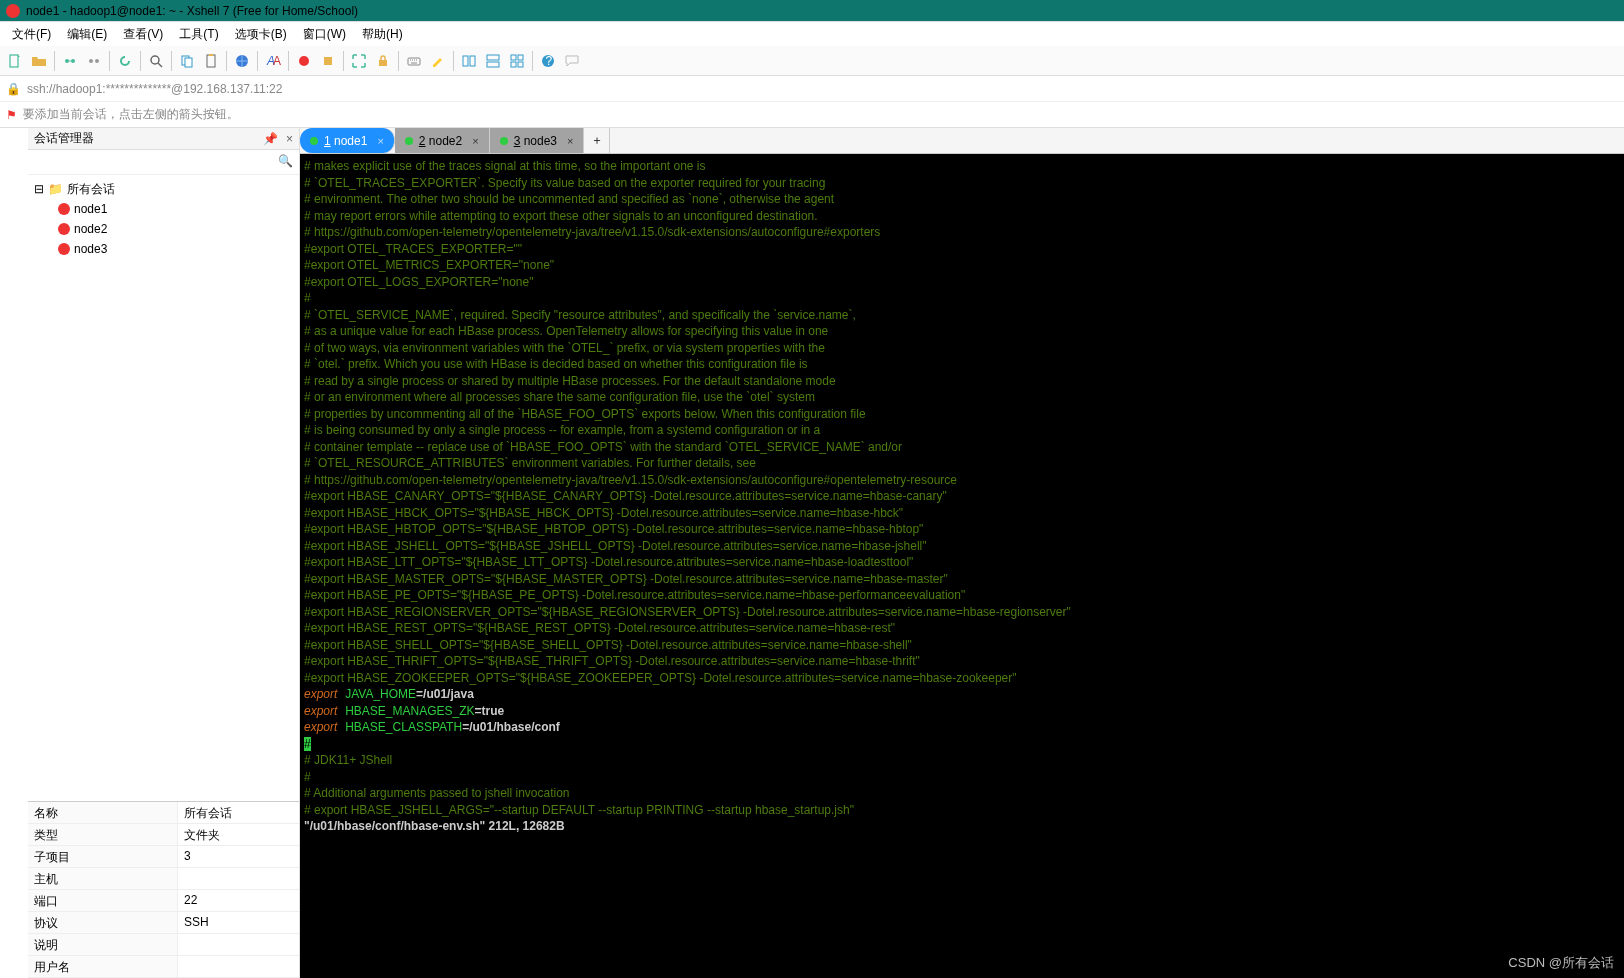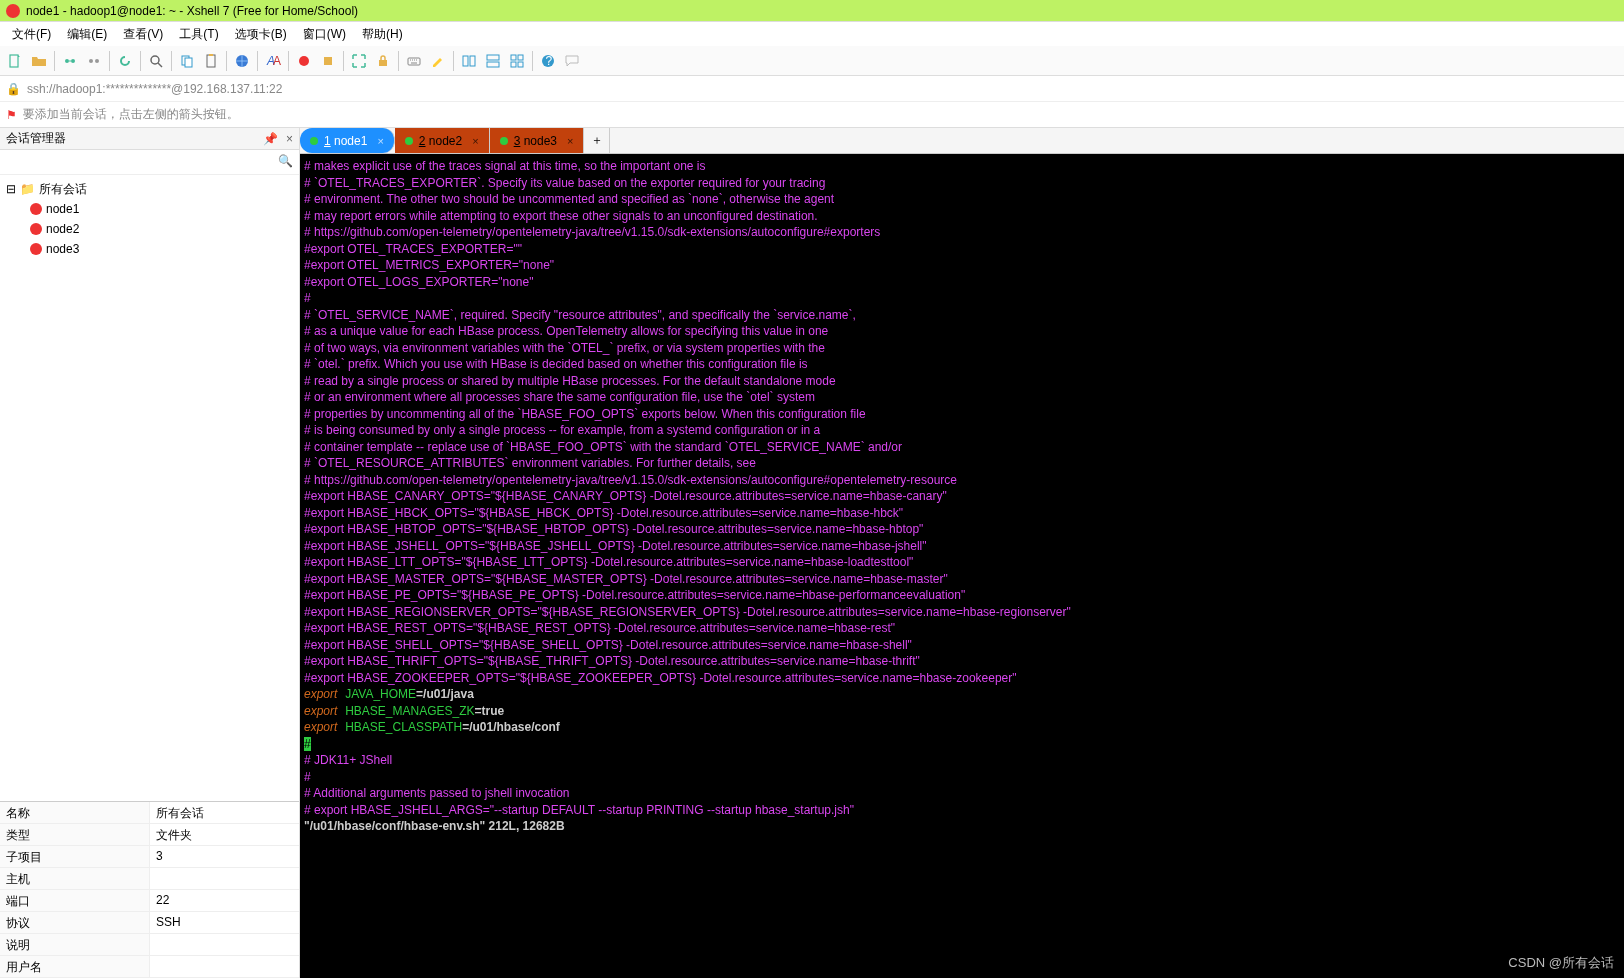--- a/index.html
+++ b/index.html
@@ -1,54 +1,54 @@
 <!DOCTYPE html>
 <html><head>
 <meta charset="utf-8">
 <style>
 * { margin:0; padding:0; box-sizing:border-box; font-family:"Microsoft YaHei",Tahoma,Arial,sans-serif; font-size:12px; }
 body { background:#f0f0f0; overflow:hidden; }
-.titlebar { height:22px; display:flex; align-items:center; padding:2px 6px; background:#bef264; border-bottom:1px solid #ddd; }
+.titlebar { height:22px; display:flex; align-items:center; padding:2px 6px; background:#0f766e; border-bottom:1px solid #ddd; }
 .titlebar .logo { width:14px; height:14px; border-radius:50%; background:#e33; margin-right:6px; }
 .menubar { height:24px; display:flex; align-items:center; padding:0 6px; background:#fff; gap:4px; }
 .menubar span { padding:2px 6px; cursor:default; }
 .toolbar { height:30px; display:flex; align-items:center; padding:0 4px; background:#fafafa; border-bottom:1px solid #ddd; gap:2px; }
 .tb-btn { width:22px; height:22px; display:flex; align-items:center; justify-content:center; border-radius:3px; cursor:default; }
 .tb-btn svg { width:16px; height:16px; }
 .tb-sep { width:1px; height:20px; background:#ccc; margin:0 2px; }
 .addrbar { height:26px; display:flex; align-items:center; padding:0 6px; background:#fff; border-bottom:1px solid #eee; color:#888; gap:6px; }
 .addrbar .lock { color:#e6b34c; }
 .hintbar { height:26px; display:flex; align-items:center; padding:0 6px; background:#fff; border-bottom:1px solid #ddd; color:#888; gap:6px; }
 .hintbar .flag { color:#e33; }
 .main { display:flex; height:calc(100vh - 128px); }
-.sidebar { width:300px; background:#fff; border-right:1px solid #ddd; display:flex; flex-direction:column; }
+.sidebar { width:300px; background:#fff; border-right:1px solid #ddd; display:flex; flex-direction:column;padding-left:28px; }
 .panel-hdr { height:22px; display:flex; align-items:center; justify-content:space-between; padding:0 6px; background:#f5f5f5; border-bottom:1px solid #ddd; }
 .panel-hdr .ctrls span { margin-left:4px; color:#666; cursor:default; }
 .search { position:relative; border-bottom:1px solid #eee; }
 .search input { width:100%; height:24px; border:none; padding:0 24px 0 6px; outline:none; }
 .search .mag { position:absolute; right:6px; top:4px; color:#888; }
 .tree { flex:1; overflow:auto; padding:4px 0; }
 .tree-row { display:flex; align-items:center; height:20px; padding-left:6px; gap:4px; cursor:default; }
 .tree-row.indent { padding-left:30px; }
 .folder-icon { color:#e6b34c; }
 .node-icon { width:12px;height:12px;border-radius:50%;background:#e33;display:inline-block; }
 .prop-grid { border-top:1px solid #ccc; }
 .prop-row { display:flex; height:22px; border-bottom:1px solid #eee; }
 .prop-row div { padding:3px 6px; }
 .prop-key { width:150px; background:#fafafa; border-right:1px solid #eee; }
 .prop-val { flex:1; }
 .content { flex:1; display:flex; flex-direction:column; background:#fff; position:relative; }
 .tabs { height:26px; display:flex; align-items:stretch; background:#f5f5f5; border-bottom:1px solid #ccc; }
-.tab { display:flex; align-items:center; padding:0 10px; gap:6px; border-right:1px solid #ccc; cursor:default; background:#c2410c; }
+.tab { display:flex; align-items:center; padding:0 10px; gap:6px; border-right:1px solid #ccc; cursor:default; background:#a3a3a3; }
 .tab.active { background:#1e90ff; color:#fff;border-radius:12px; }
 .tab .dot { width:8px; height:8px; border-radius:50%; background:#2ecc40; }
 .tab .close { font-size:11px; opacity:.7; margin-left:4px; }
 .addtab { display:flex; align-items:center; justify-content:center; width:26px; border-right:1px solid #ccc; cursor:default; }
 .terminal { flex:1; background:#000; color:#ccc; font-family:Consolas,Menlo,monospace; font-size:13px; line-height:16.5px; padding:4px 4px; white-space:pre; overflow:hidden; }
-.c-cyan { color:#d946ef; }
+.c-cyan { color:#4d7c0f; }
 .c-ora { color:#d2691e;font-style:italic; }
 .c-grn { color:#2ecc40; }
 .c-grey { color:#ccc;font-weight:bold; }
 .c-cur { background:#2ecc40; color:#000; }
 .watermark { position:absolute; right:10px; bottom:6px; color:#bbb; font-size:13px; pointer-events:none; }
 </style>
 </head>
 <body>
 
 <div class="titlebar">

